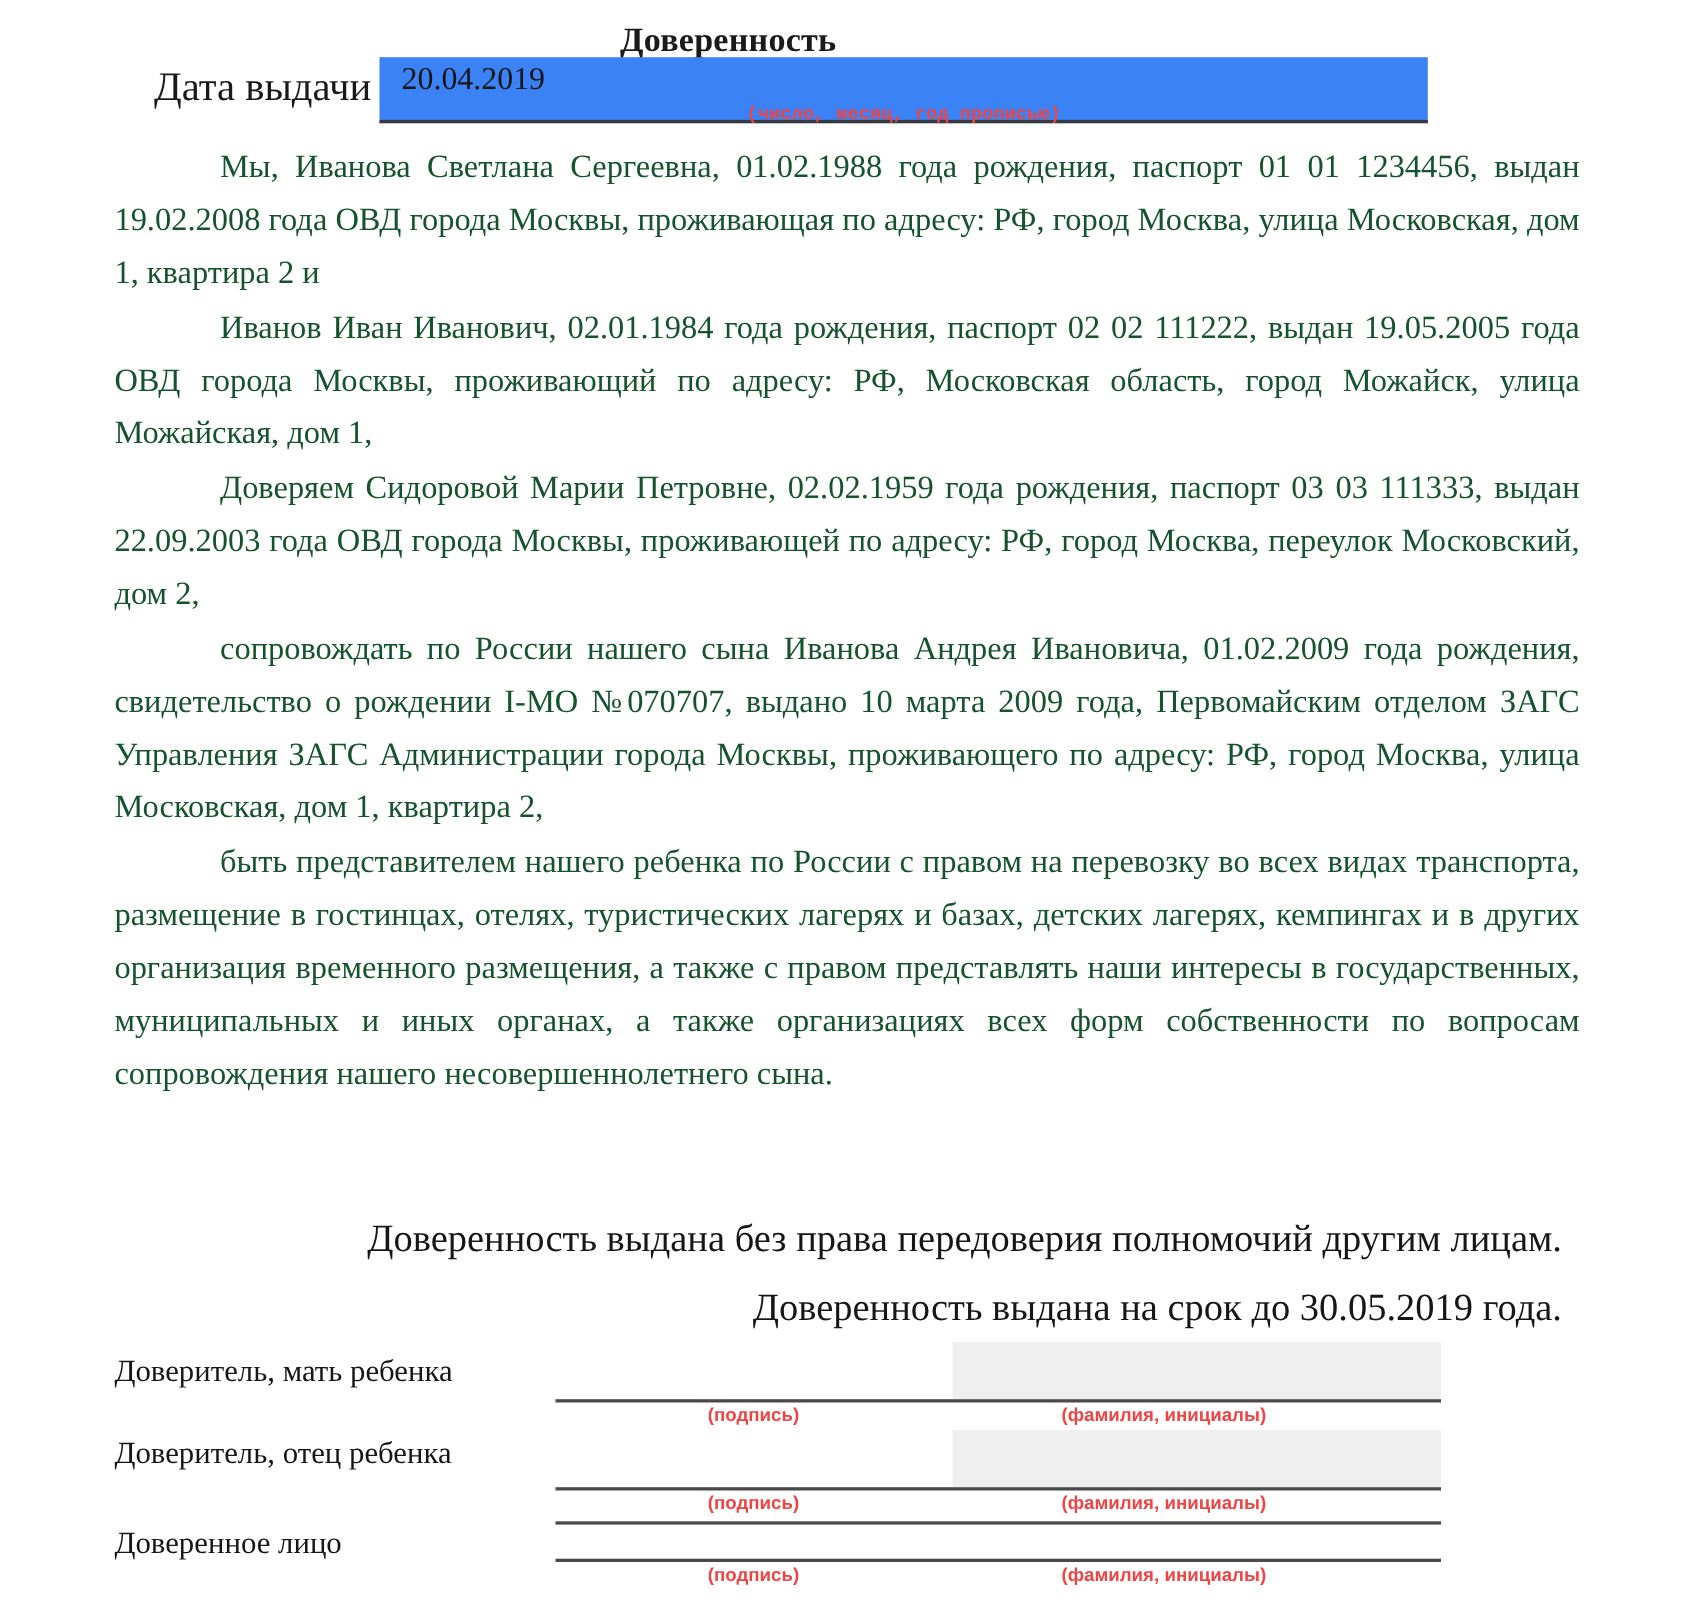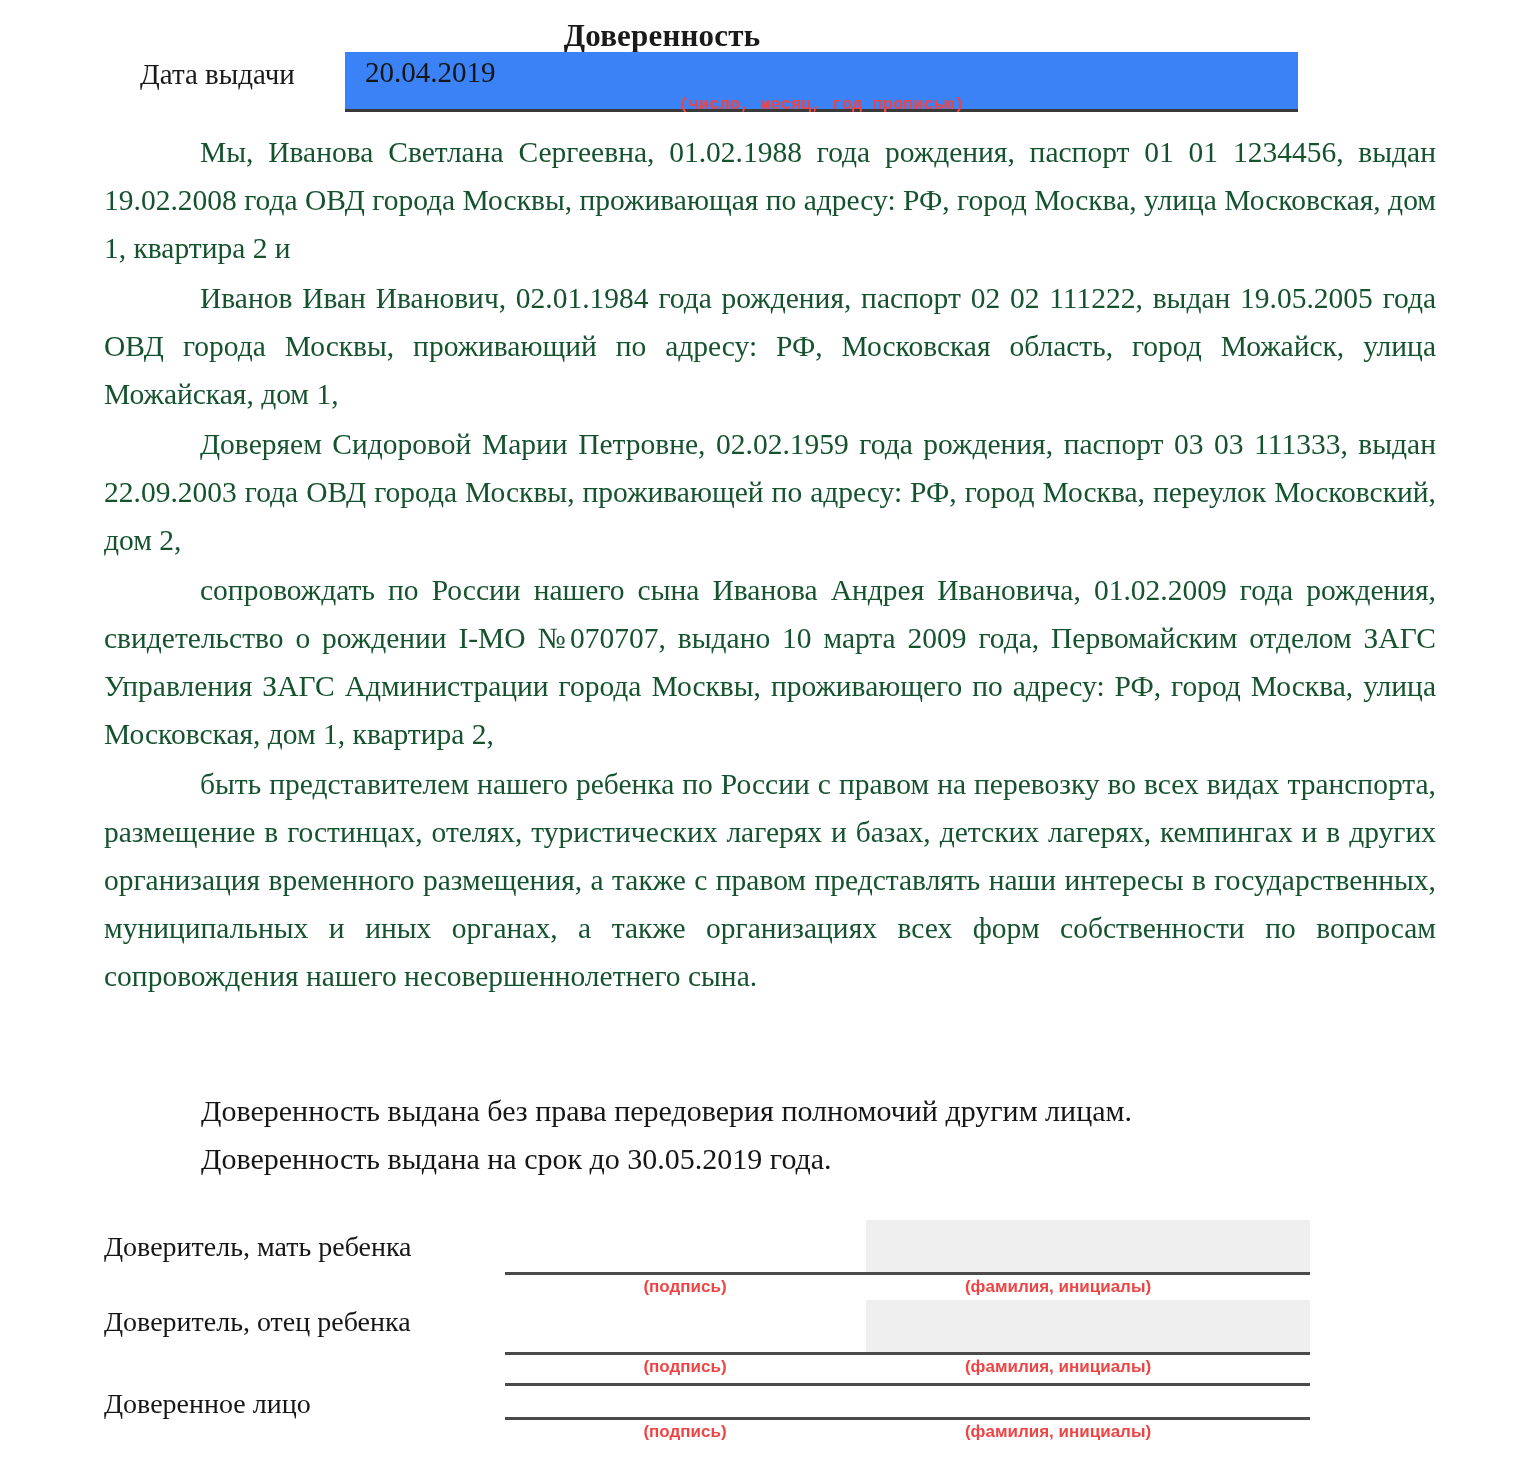--- a/index.html
+++ b/index.html
@@ -41,21 +41,21 @@
     position: absolute;
     left: 0;
     top: 54px;
     width: 1536px;
     height: 46px;
   }
   .date-label {
     position: absolute;
     left: 140px;
     top: 4px;
-    font-size: 29px;
+    font-size: 37px;
     white-space: nowrap;
   }
   .date-field {
     position: absolute;
     left: 345px;
     top: -2px;
     width: 953px;
     height: 60px;
     background: #3b82f6;
     border-bottom: 3px solid #3a3a3a;
@@ -91,25 +91,25 @@
   .para {
     font-size: 29.5px;
     line-height: 48px;
     text-align: justify;
     text-indent: 96px;
     margin: 0 0 2px 0;
     color: #14532d;
     text-justify: inter-word;
   }
   .para-tight {
-    font-size: 30px;
+    font-size: 35px;
     line-height: 47px;
-    text-align: left;
+    text-align: right;
     text-indent: 96px;
-    margin: 1px;
+    margin: 16px;
     color: #161616;
   }
   .closing-block {
     position: absolute;
     left: 104px;
     top: 1086px;
     width: 1332px;
   }
 
   

